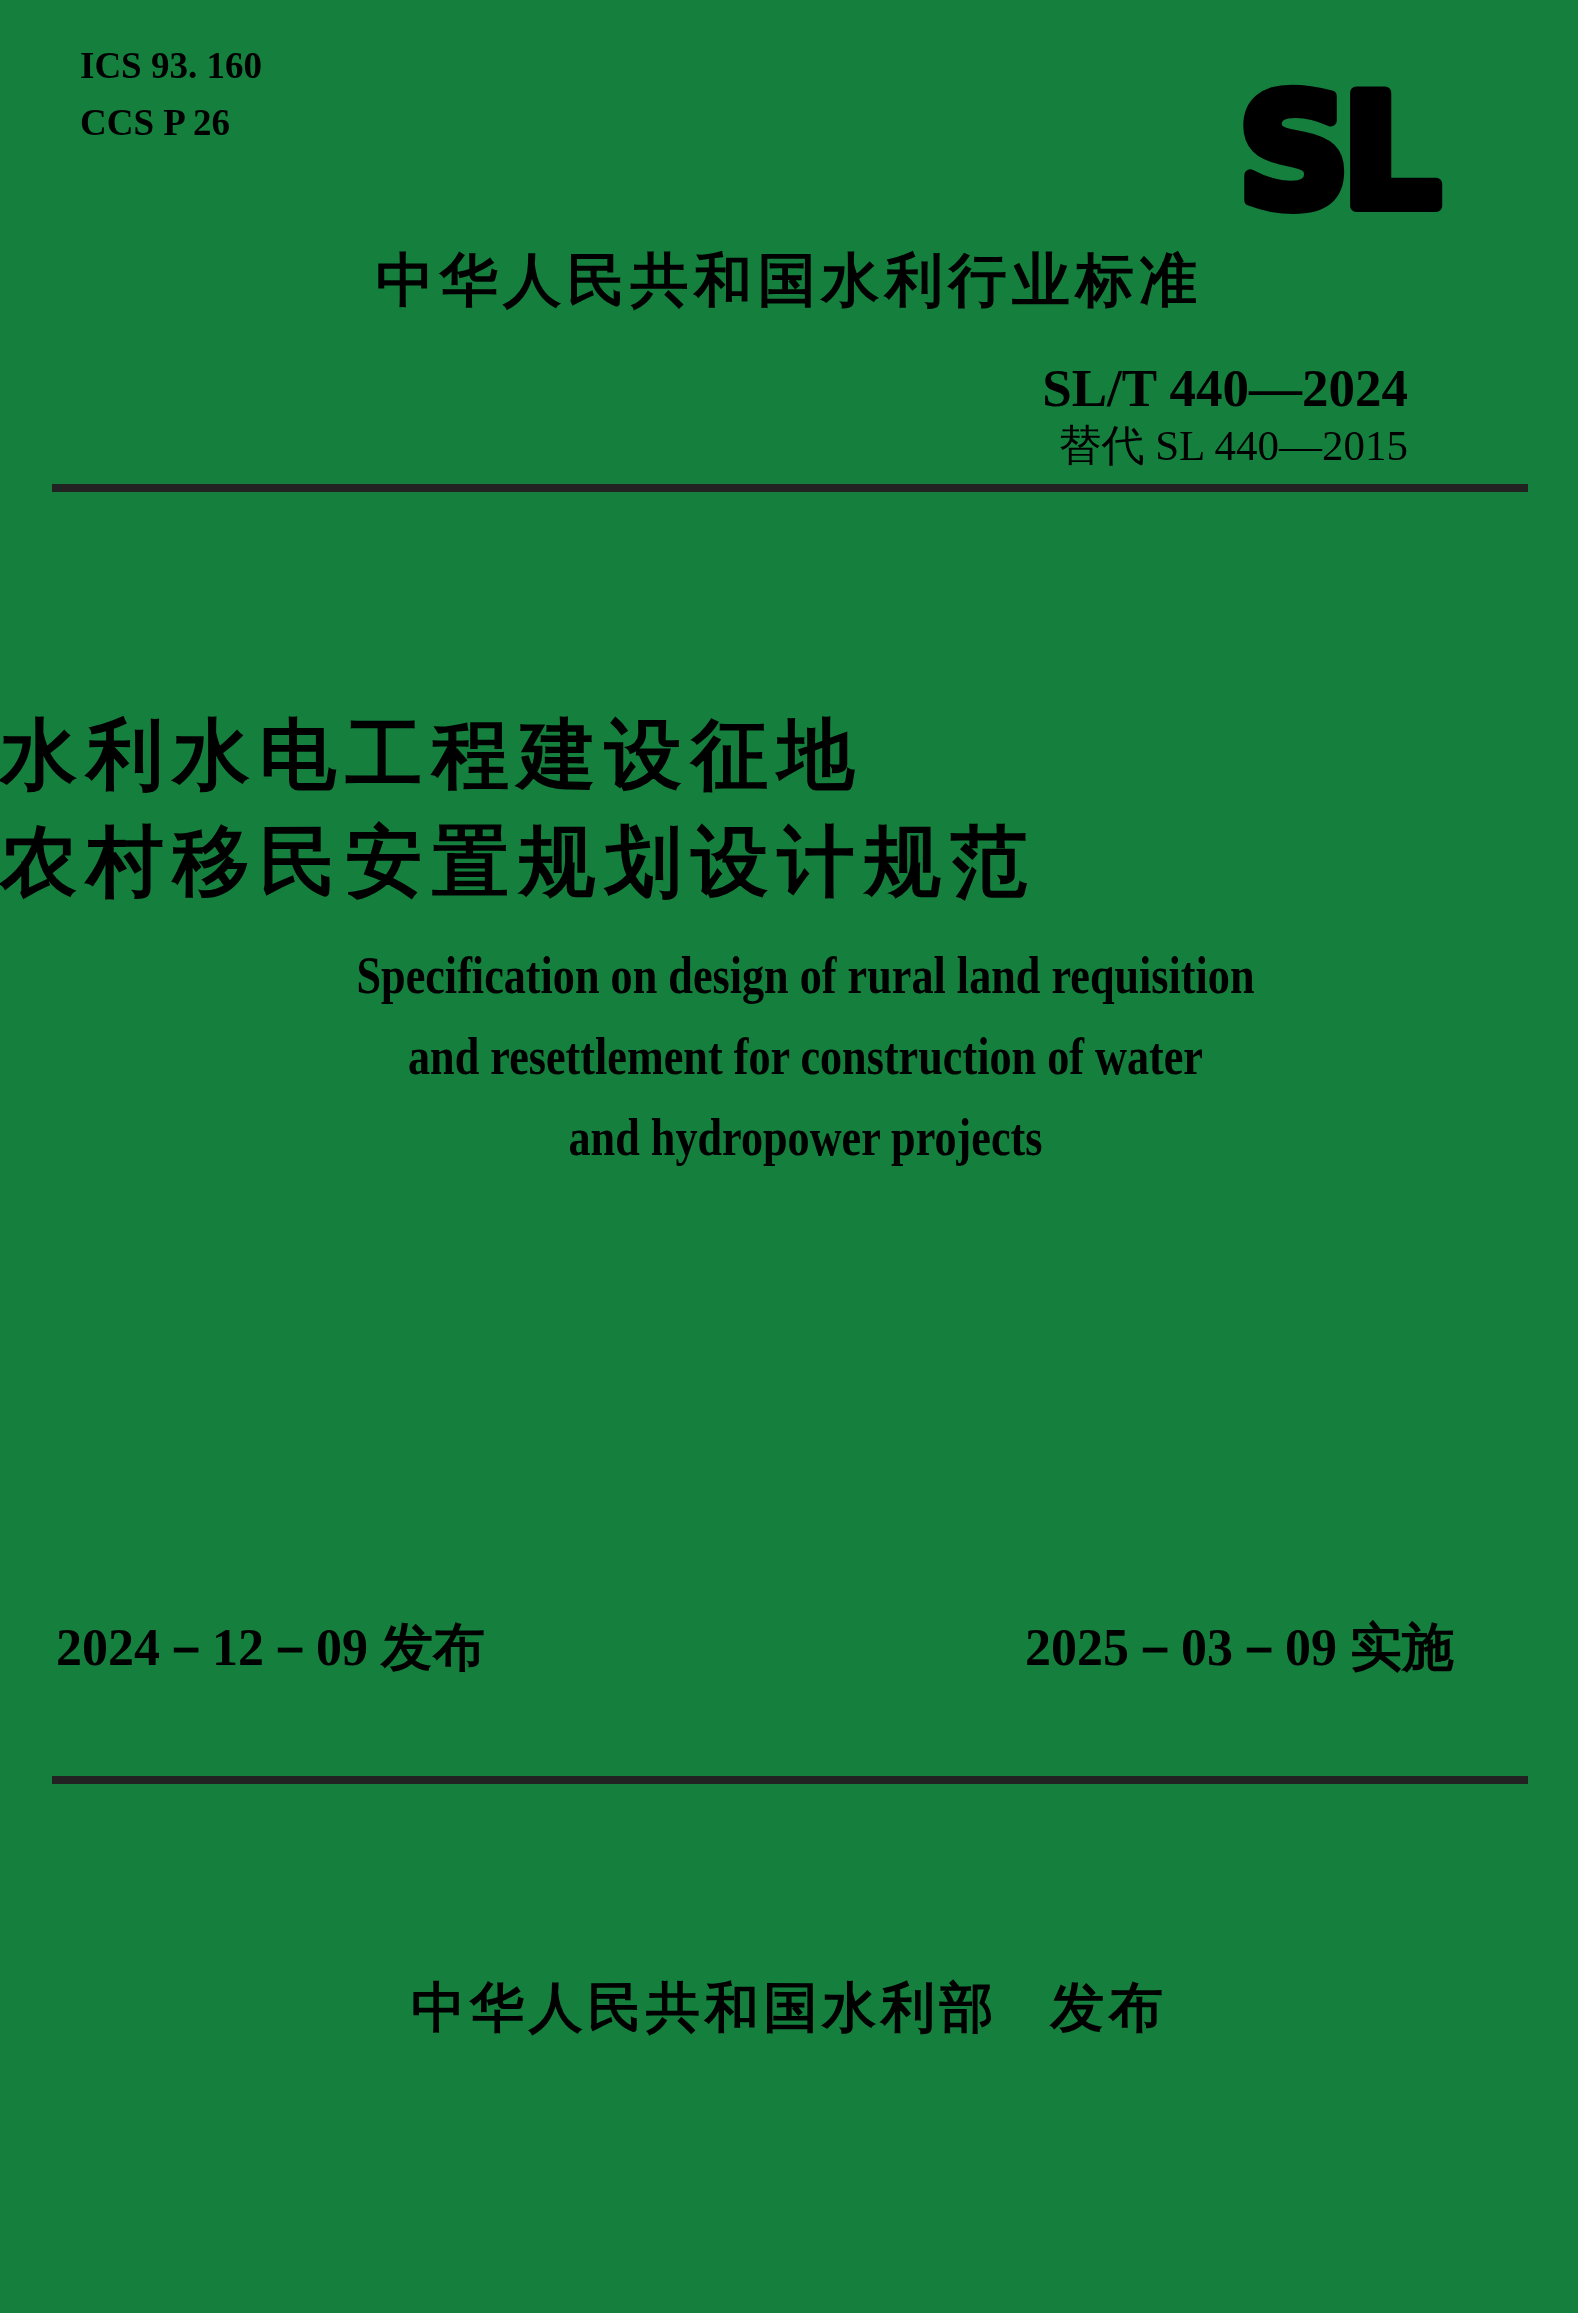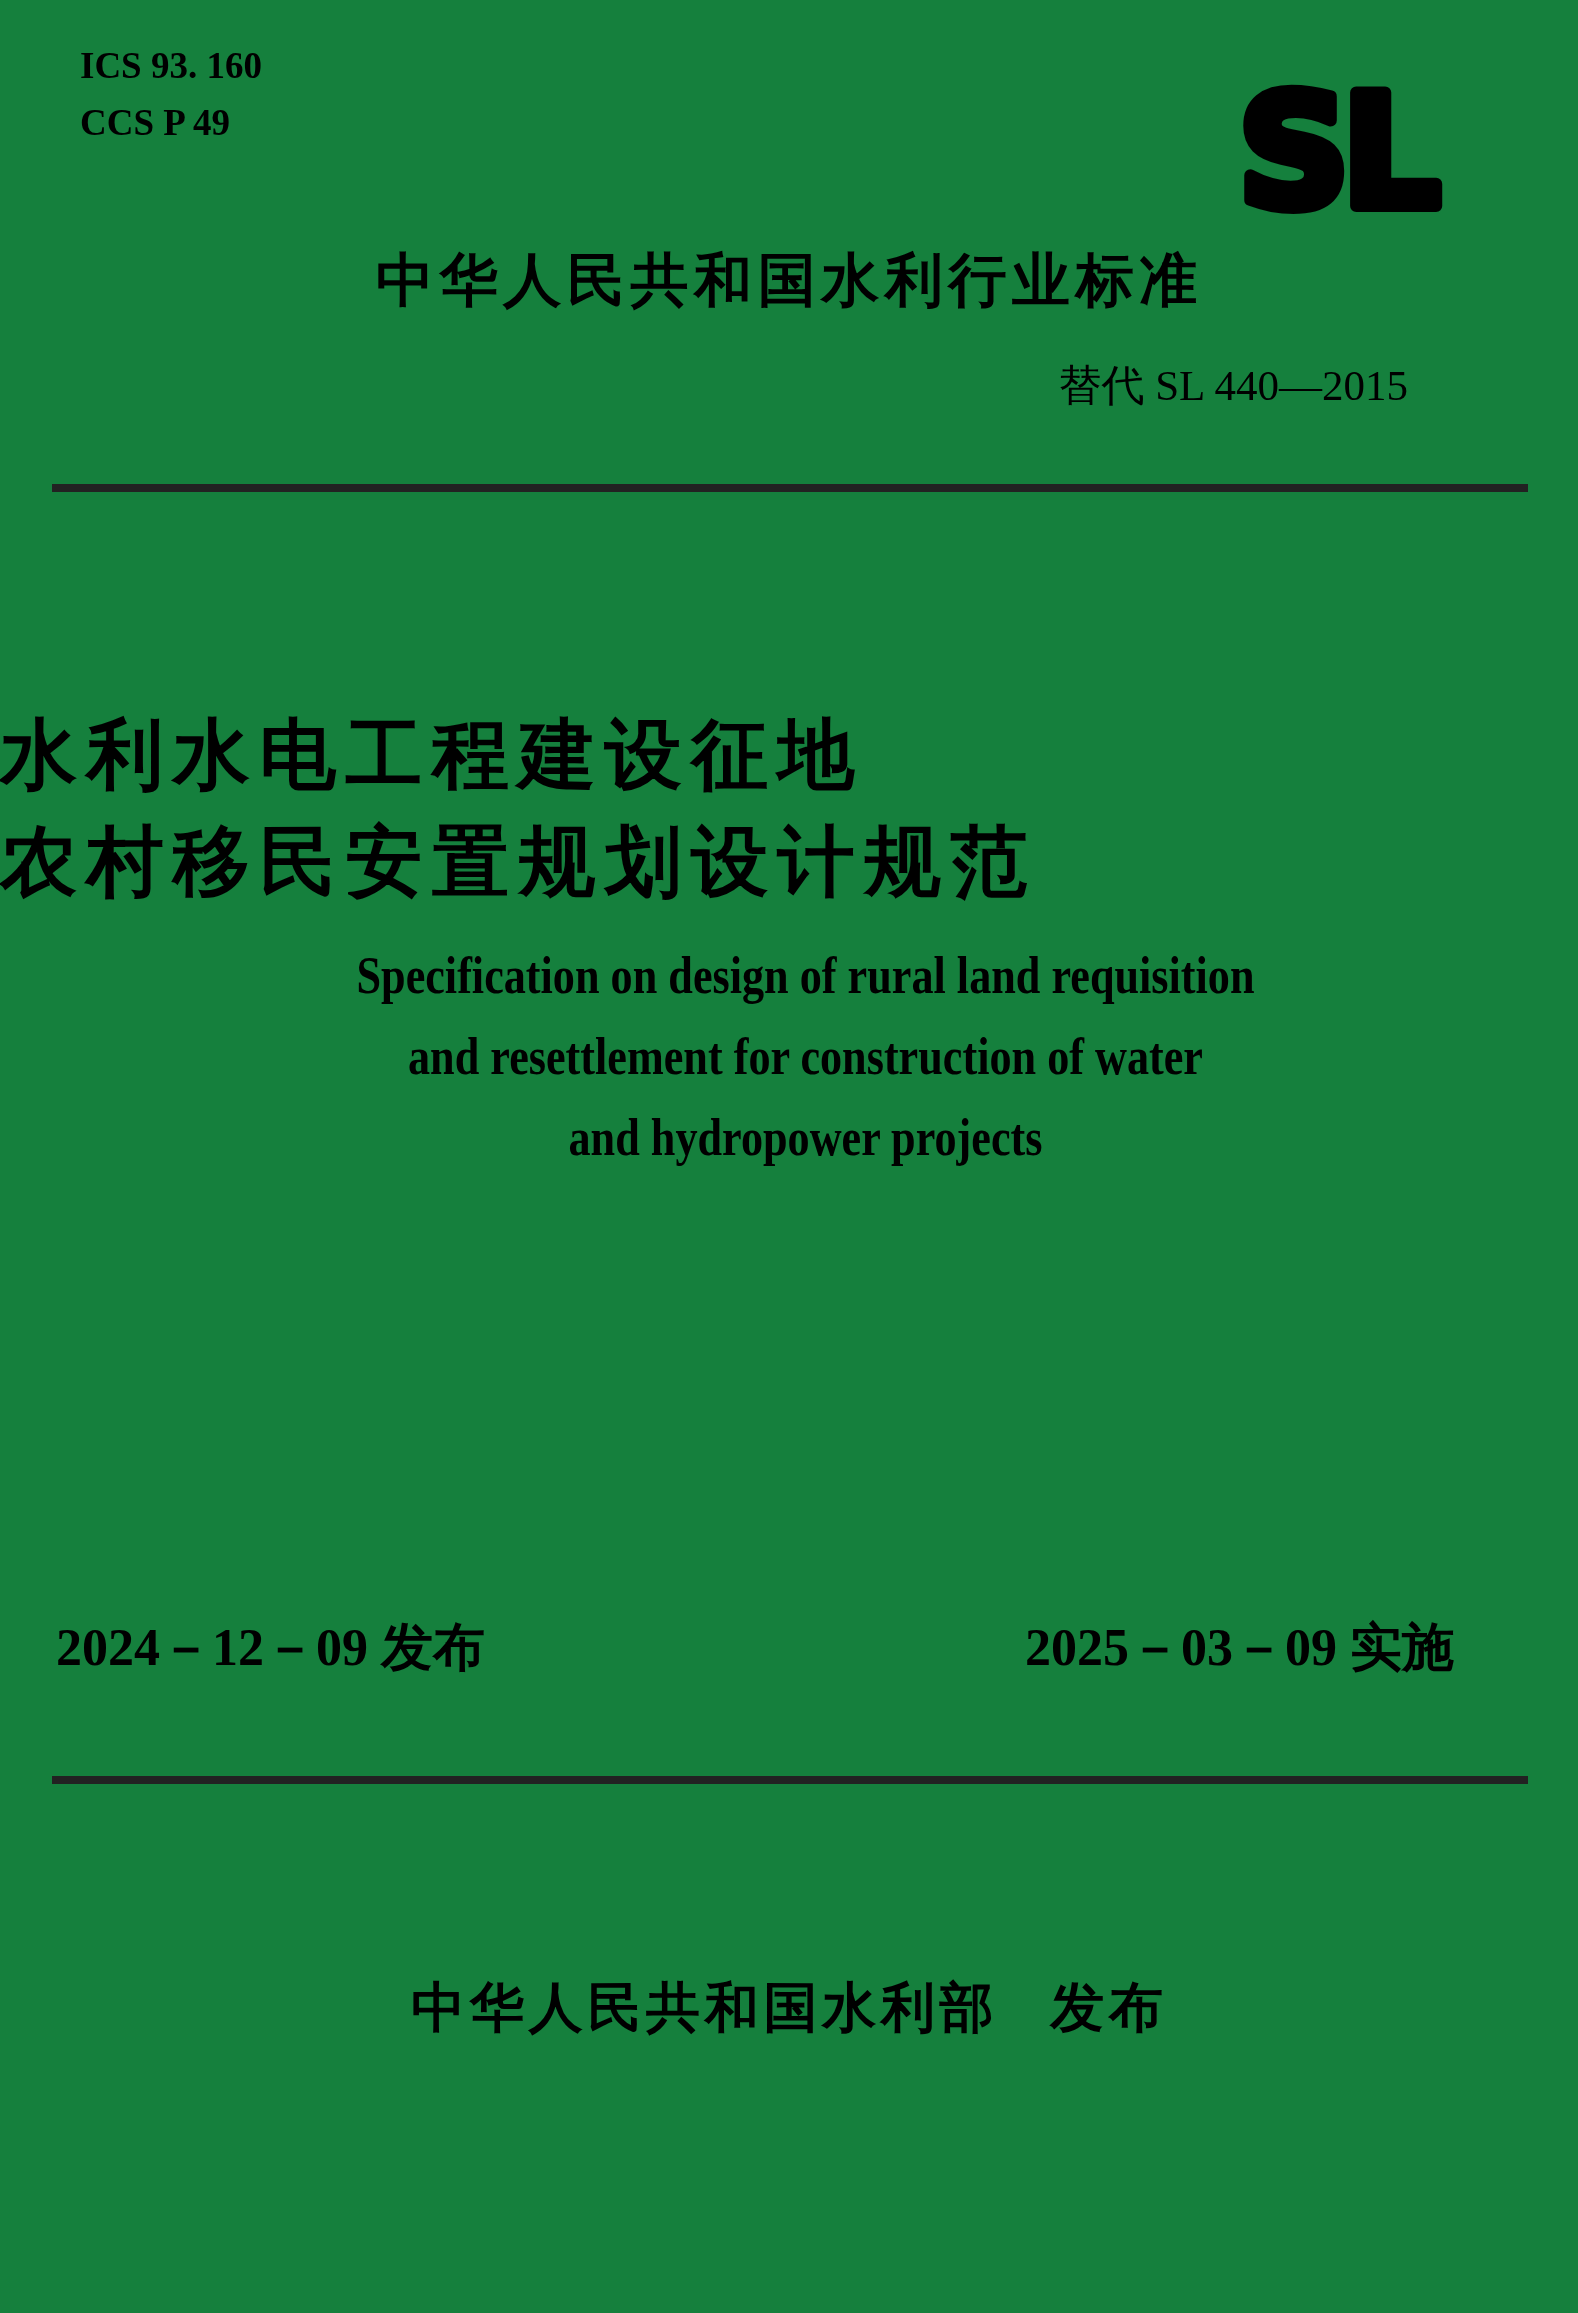--- a/index.html
+++ b/index.html
@@ -152,32 +152,33 @@
   }
   .publisher-row .publish-action { margin-left: 52px; }
 </style>
 </head>
 <body>
 
 <div class="page">
 
   <div class="codes">
     <div class="code-line">ICS 93. 160</div>
-    <div class="code-line">CCS P 49</div>
+    <div class="code-line">CCS P 26</div>
   </div>
 
   <div class="sl-logo">
     <svg viewBox="0 0 270 140" xmlns="http://www.w3.org/2000/svg">
       <text x="135" y="133" text-anchor="middle" font-family="DejaVu Sans, sans-serif" font-weight="bold" font-size="165" letter-spacing="-8" fill="#000000" stroke="#000000" stroke-width="13" stroke-linejoin="round">SL</text>
     </svg>
   </div>
 
   <div class="std-category">中华人民共和国水利行业标准</div>
 
   <div class="std-number-block">
+    <div class="std-number">SL/T 440—2024</div>
     <div class="std-replaces">替代 SL 440—2015</div>
   </div>
 
   <div class="rule rule-top"></div>
 
   <div class="title-cn">
     <div>水利水电工程建设征地</div>
     <div>农村移民安置规划设计规范</div>
   </div>
 

